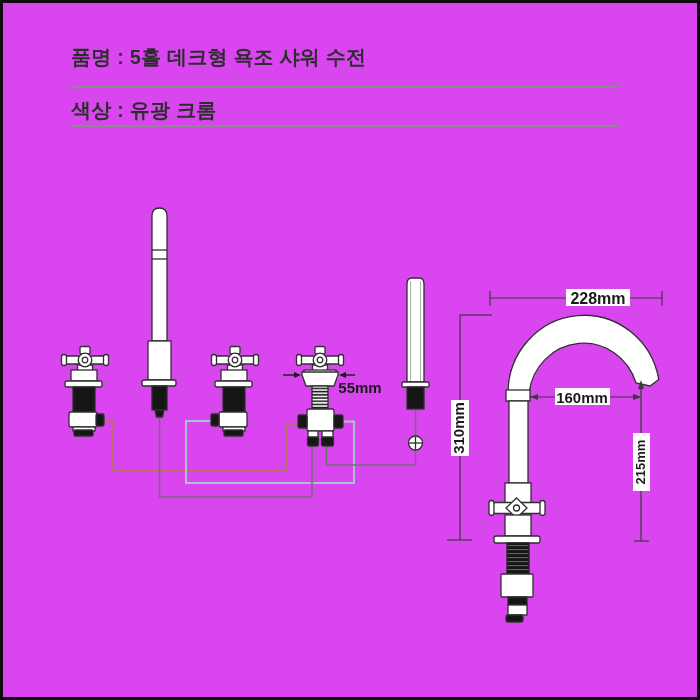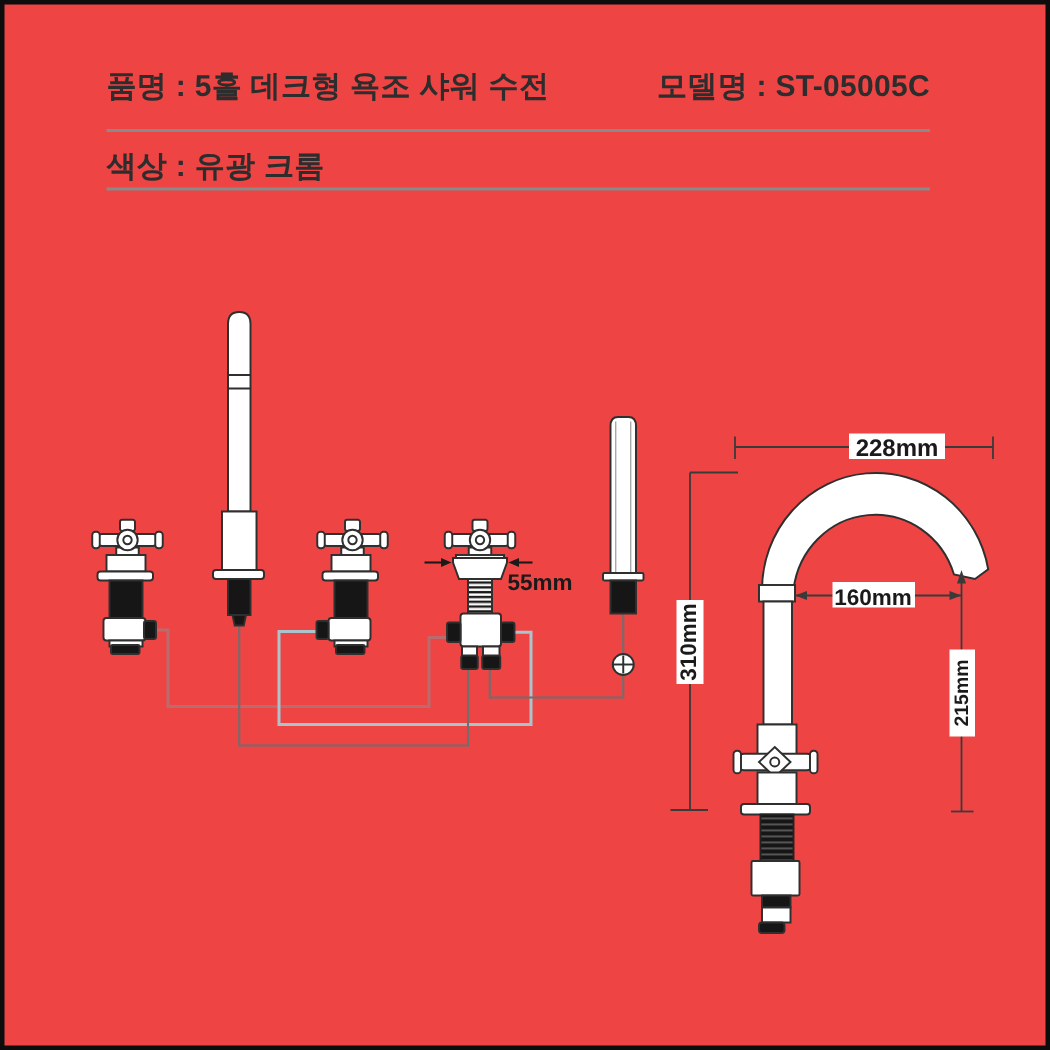--- a/index.html
+++ b/index.html
@@ -1,21 +1,21 @@
 <!DOCTYPE html>
 <html><head>
 <meta charset="utf-8">
 <style>
   html,body { margin:0; padding:0; background:#ffffff; }
   .page {
     position:relative;
     width:700px; height:700px;
     box-sizing:border-box;
     border:3px solid #0d0d0d;
-    background:#ef4444;
+    background:#d946ef;
     font-family:"Liberation Sans","DejaVu Sans",sans-serif;
     overflow:hidden;
     text-align:right;
   }
   .hdr-row1 {
     position:absolute; left:68px; right:77px; top:41px;
     display:flex; justify-content:space-between; align-items:baseline;
     font-size:20px; font-weight:800; color:#2d2d2d; letter-spacing:0.2px;
     white-space:nowrap;
   }
@@ -30,21 +30,20 @@
   svg.draw { position:absolute; left:0; top:0; }
   svg.draw text { font-family:"Liberation Sans","DejaVu Sans",sans-serif; font-weight:bold; fill:#1a1a1a; }
 </style>
 </head>
 <body>
 
 <div class="page">
 
   <div class="hdr-row1">
     <span>품명 : 5홀 데크형 욕조 샤워 수전</span>
-    <span>모델명 : ST-05005C</span>
   </div>
   <div class="rule rule-1"></div>
 
   <div class="hdr-row2">
     <span>색상 : 유광 크롬</span>
   </div>
   <div class="rule rule-2"></div>
 
   <svg class="draw" width="700" height="700" viewBox="0 0 700 700">
     <defs>

